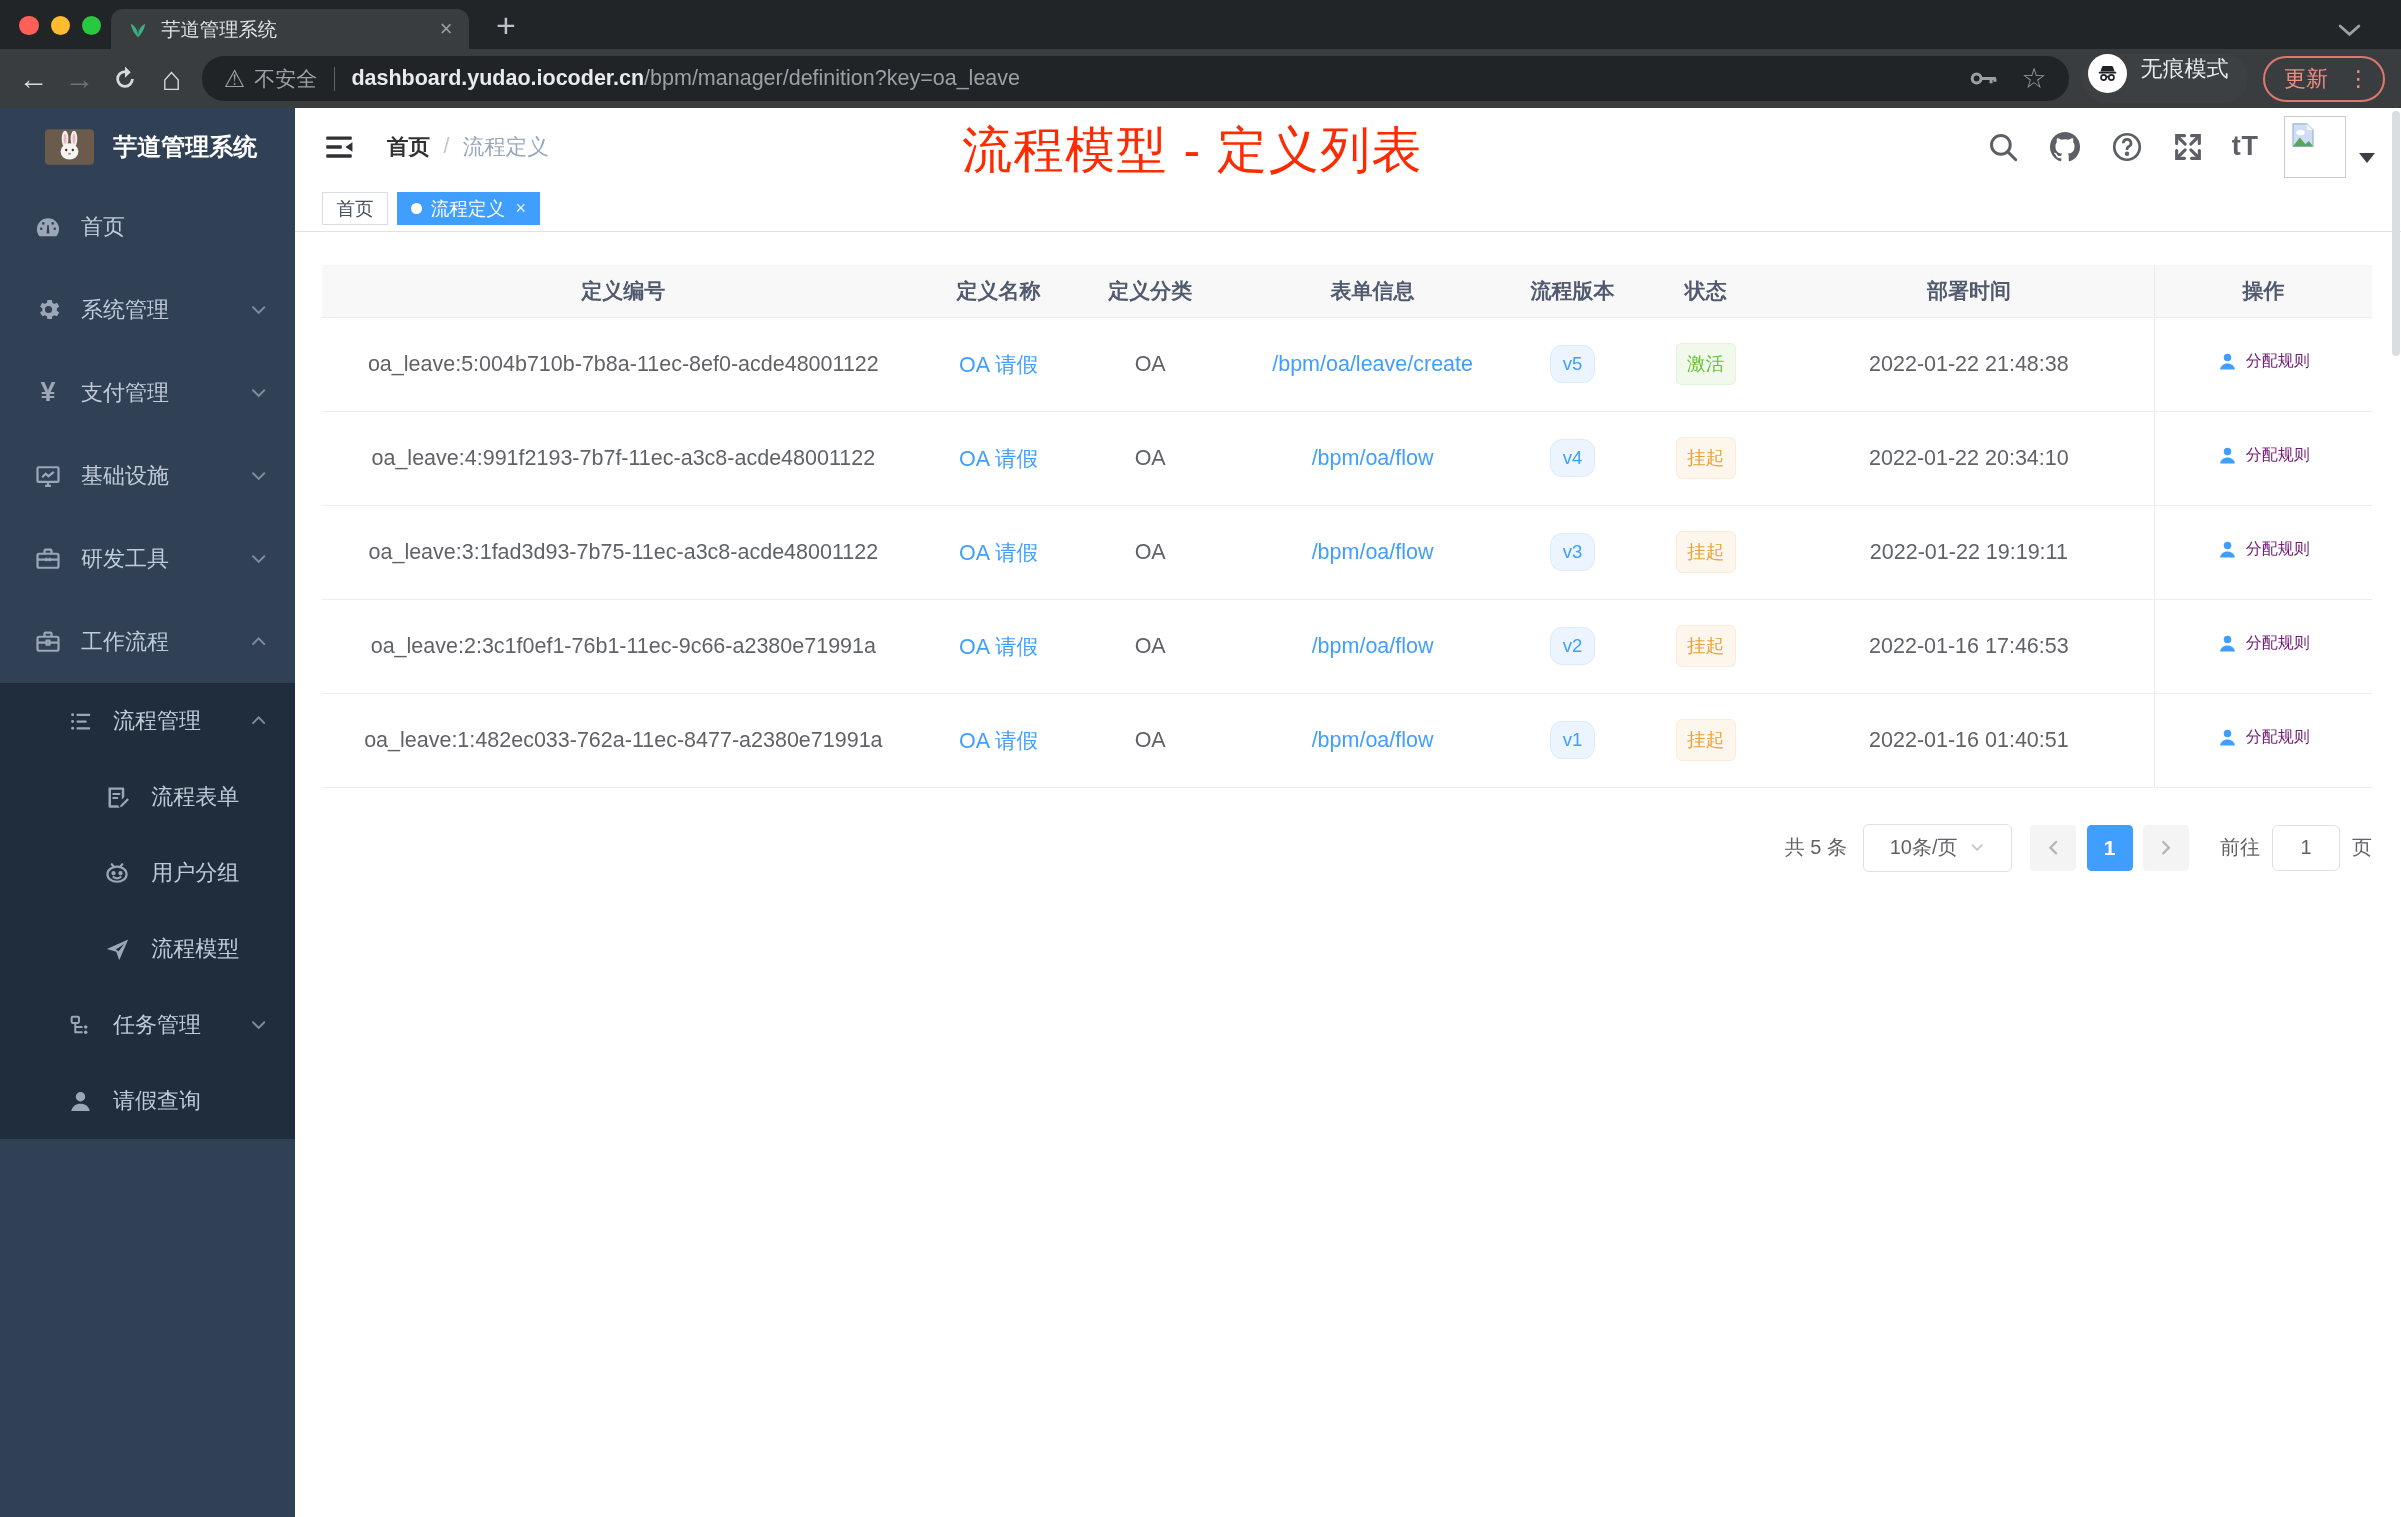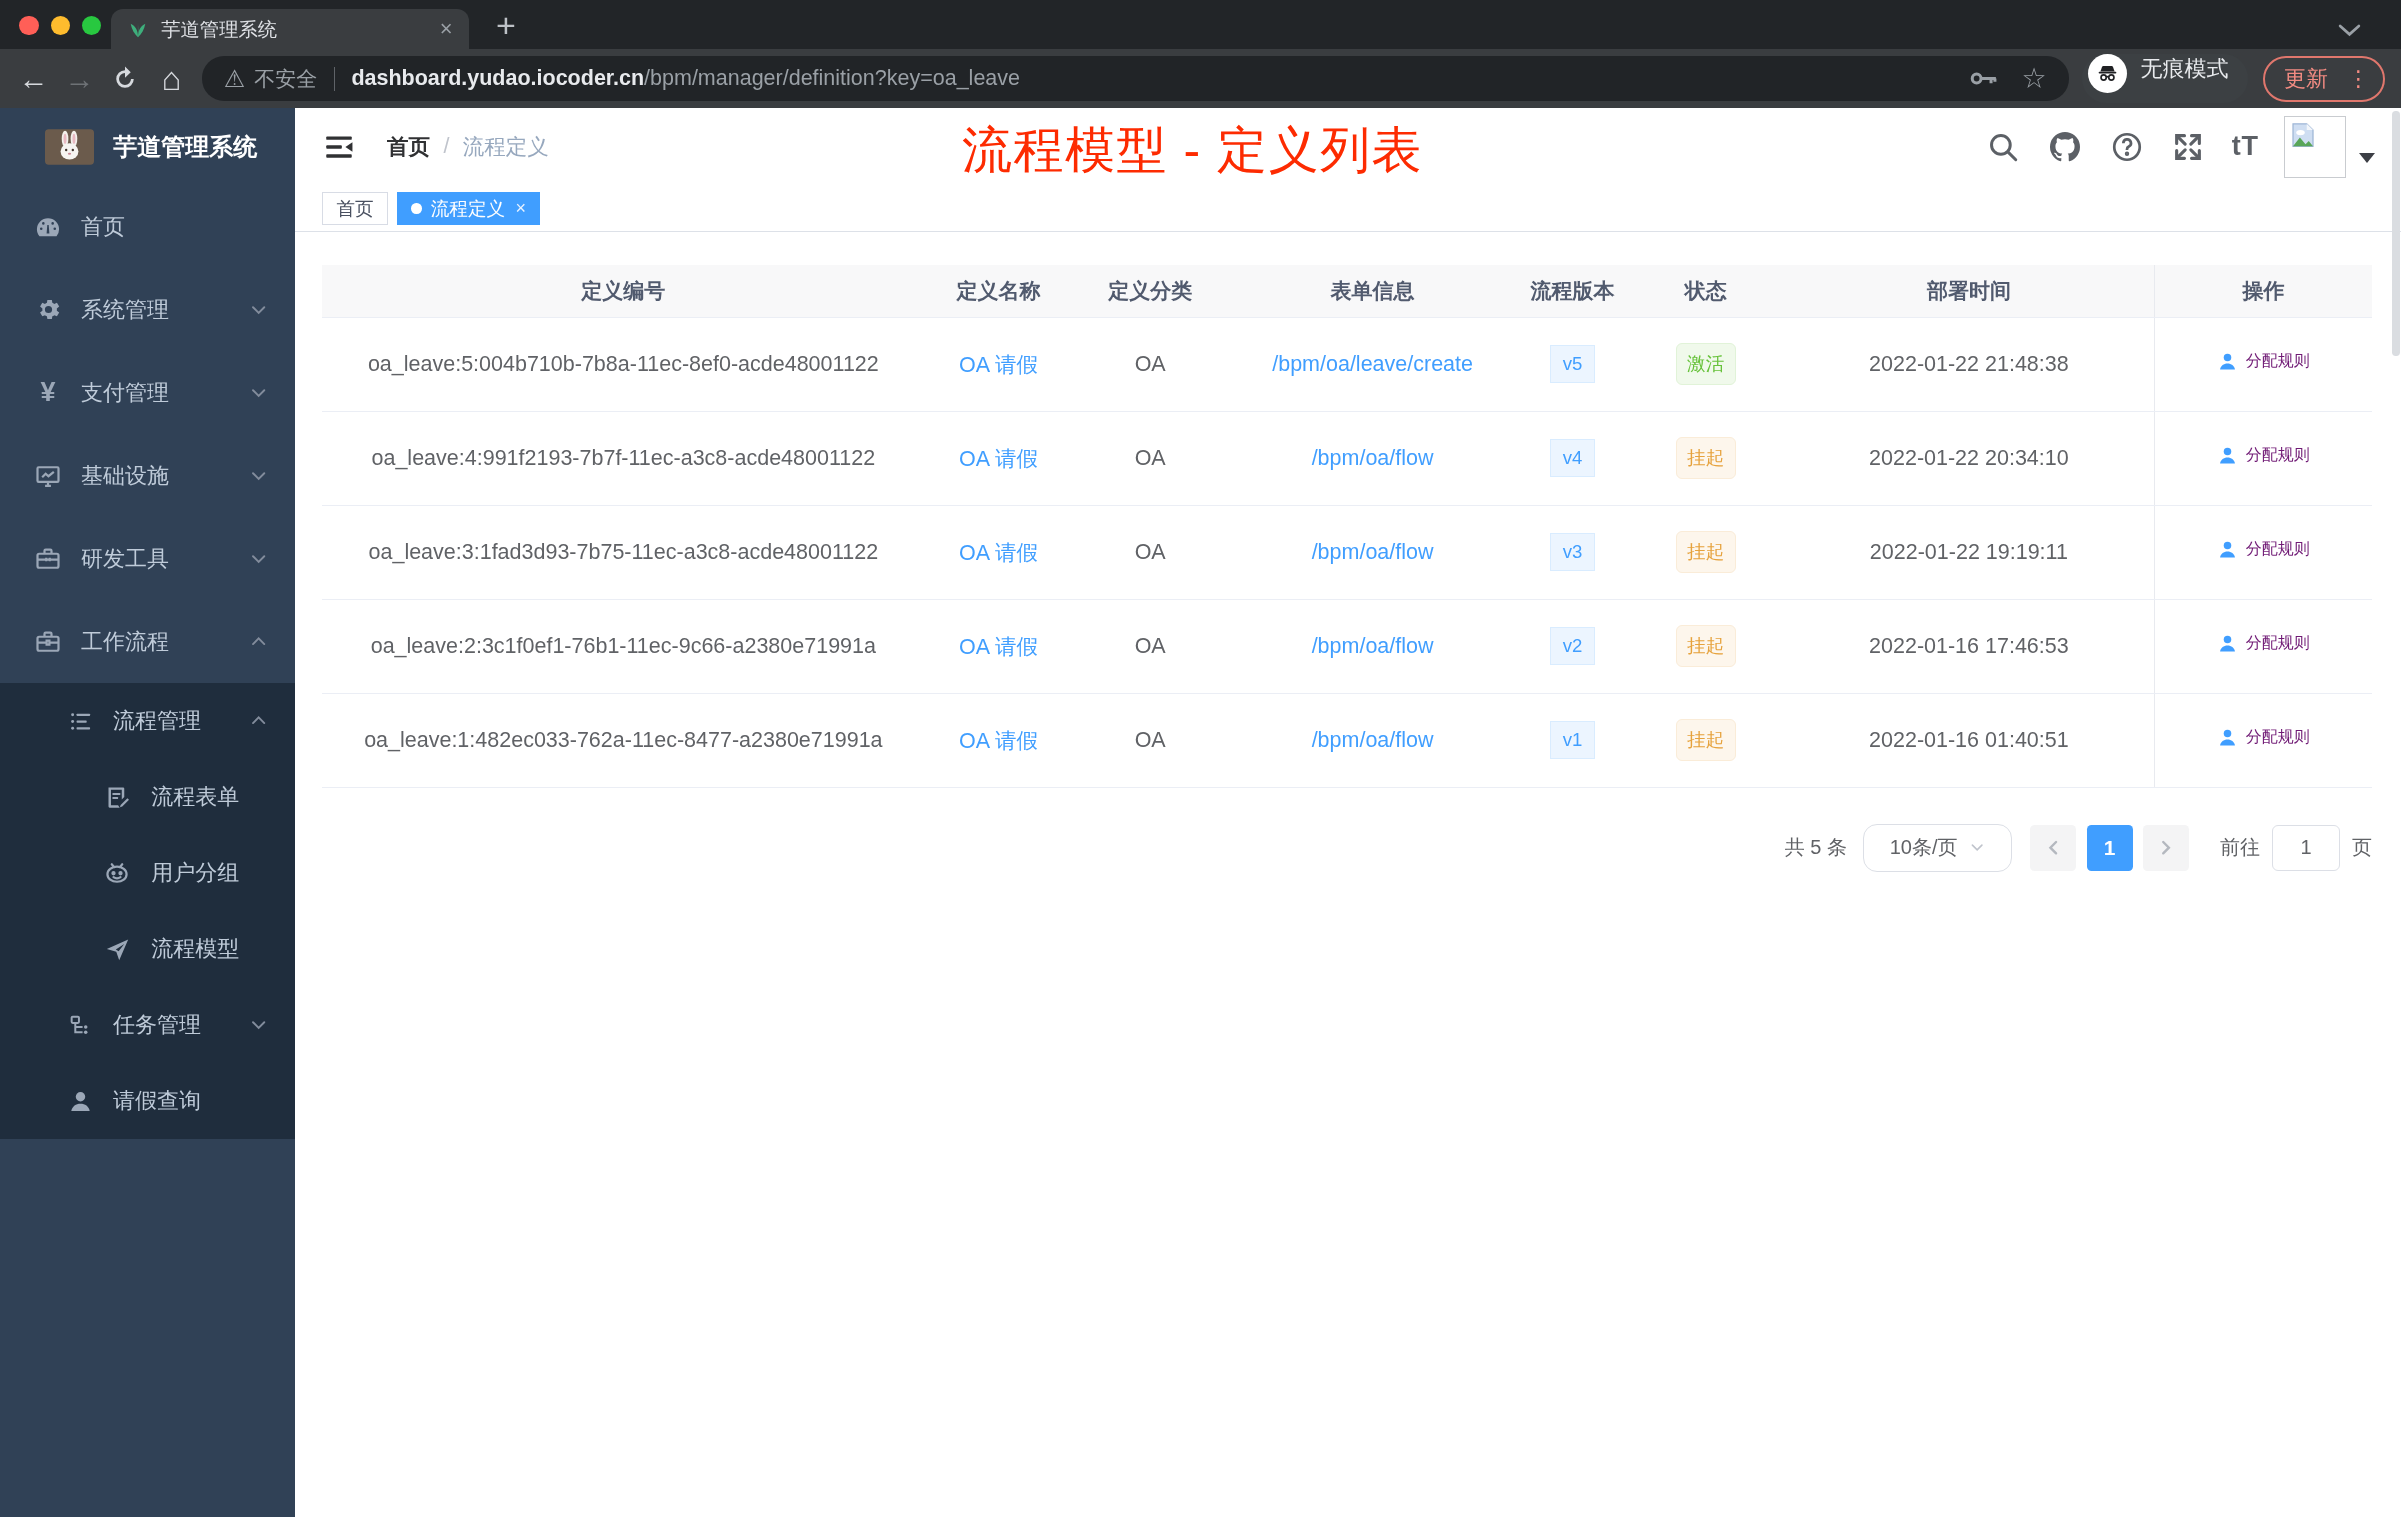--- a/index.html
+++ b/index.html
@@ -91,32 +91,32 @@
   .content { position:absolute; left:295px; top:232px; width:2107px; height:1286px; background:#fff;
     padding:33px 30px 0 27px; }
   table { width:100%; border-collapse:collapse; table-layout:fixed; }
   thead th { height:52px; background:#f8f8f9; color:#515a6e; font-size:21px; font-weight:700;
     text-align:center; border-bottom:1.5px solid #ebeef5; }
   tbody td { height:94px; border-bottom:1.5px solid #ebeef5; text-align:center; font-size:21.5px;
     color:#606266; white-space:nowrap; overflow:hidden; }
   th.c-op, td.c-op { border-left:1.5px solid #e8eaef; }
   .tlink { color:#409eff; text-decoration:none; cursor:pointer; }
   .ver-badge { display:inline-block; min-width:30px; padding:7.4px 12px; background:#ecf5ff;
-    border:0.7px solid #d9ecff; border-radius:0; color:#409eff; font-size:18.6px; }
+    border:0.7px solid #d9ecff; border-radius:12px; color:#409eff; font-size:18.6px; }
   .status-badge { display:inline-block; padding:7.4px 10.4px; border-radius:6px; font-size:18.6px; }
   .status-badge.success { background:#f0f9eb; border:0.7px solid #e1f3d8; color:#67c23a; }
   .status-badge.warning { background:#fdf6ec; border:0.7px solid #faecd8; color:#e6a23c; }
   .op-link { color:#701a75; display:inline-flex; align-items:center; cursor:pointer; font-size:16px; }
   .op-ic { margin-right:7.4px; display:flex; }
 
   
   .pagination { margin-top:36px; display:flex; justify-content:flex-end; align-items:center;
     font-size:20px; color:#606266; }
   .pg-total { margin-right:16.3px; }
-  .pg-size { width:149px; height:48px; border:1.5px solid #dcdfe6; border-radius:14px; display:flex;
+  .pg-size { width:149px; height:48px; border:1.5px solid #dcdfe6; border-radius:6px; display:flex;
     align-items:center; justify-content:center; color:#606266; background:#fff; cursor:pointer; }
   .pg-size .sel-caret { margin-left:12px; color:#c0c4cc; }
   .pg-btn { width:46px; height:46px; background:#f4f4f5; border-radius:4.5px; display:flex;
     align-items:center; justify-content:center; color:#b4b8bf; margin-left:18px; cursor:pointer; }
   .pg-page { width:46px; height:46px; background:#409eff; border-radius:4.5px; color:#fff; font-weight:700;
     display:flex; align-items:center; justify-content:center; margin-left:10.4px; font-size:21px; }
   .pg-btn.next { margin-left:10.4px; }
   .pg-goto { margin-left:31px; }
   .pg-input { width:68px; height:46px; border:1.5px solid #dcdfe6; border-radius:6px; display:flex;
     align-items:center; justify-content:center; margin:0 12px; color:#606266; background:#fff; }

